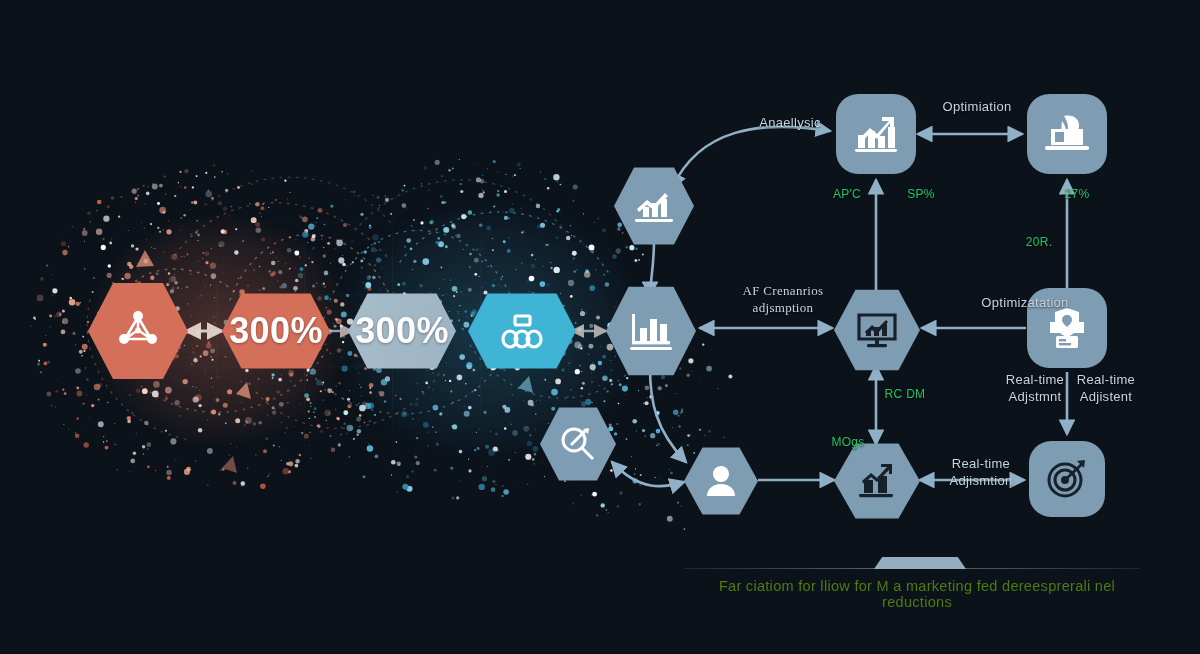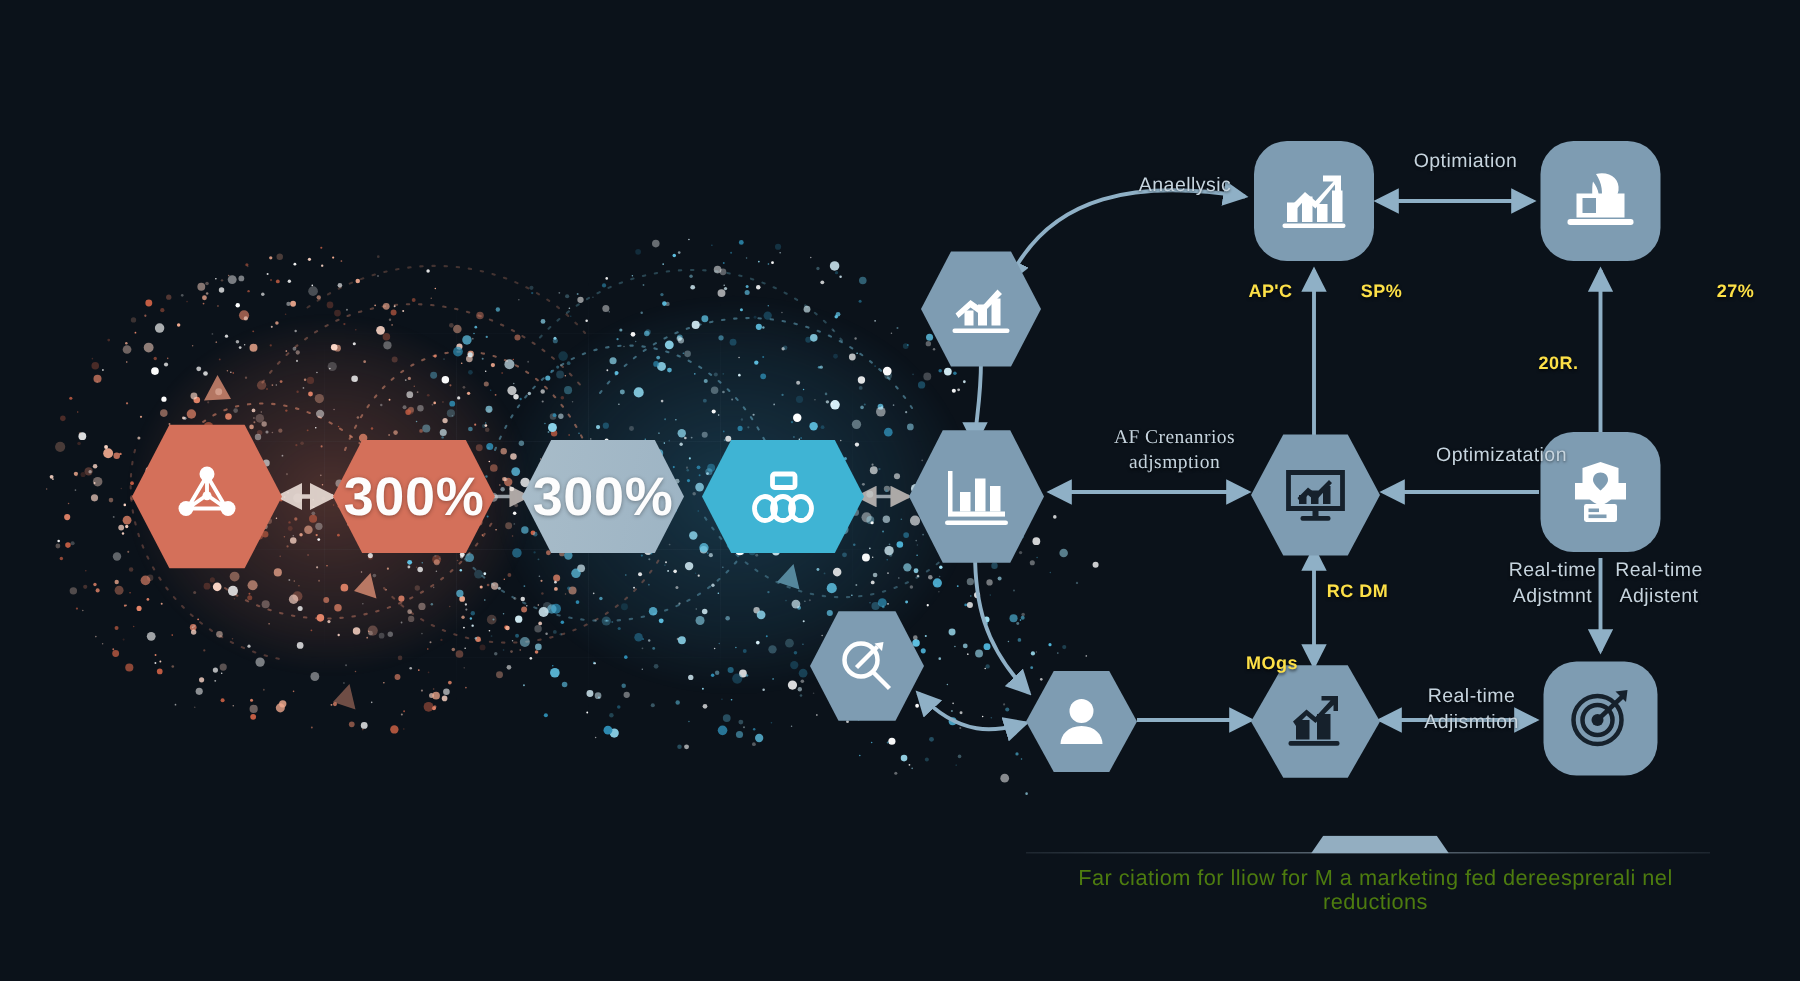--- a/index.html
+++ b/index.html
@@ -92,21 +92,21 @@
   .elabel {
     position: absolute;
     color: #c6d4de;
     font-size: 13px;
     line-height: 17px;
     text-align: center;
     letter-spacing: 0.3px;
     white-space: pre-line;
     text-shadow: 0 1px 2px rgba(0,0,0,0.6);
   }
-  .elabel.sm { font-size: 12px; color: #fde047; font-weight: bold; }
+  .elabel.sm { font-size: 12px; color: #22c55e; }
 
   
   #footer-rule {
     position: absolute;
     left: 684px; top: 568px;
     width: 456px; height: 1px;
     background: linear-gradient(to right, rgba(160,180,196,0.12), rgba(160,180,196,0.55), rgba(160,180,196,0.12));
   }
   #footer-tab {
     position: absolute;
@@ -1786,25 +1786,25 @@
       <path d="M32 4 L40 3 L39 11 z" fill="#16212c"></path>
     </svg>
   </div>
 
   <div class="elabel" style="left:735px; top:114px; width:110px;">Anaellysic</div>
   <div class="elabel" style="left:921px; top:98px; width:112px;">Optimiation</div>
 
   <div class="elabel sm" style="left:826px; top:186px; width:42px;">AP'C</div>
   <div class="elabel sm" style="left:900px; top:186px; width:42px;">SP%</div>
   <div class="elabel sm" style="left:1018px; top:186px; width:42px;margin-top:48px;">20R.</div>
-  <div class="elabel sm" style="left:1136px; top:186px; width:42px;">27%</div>
+  <div class="elabel sm" style="left:1056px; top:186px; width:42px;">27%</div>
 
   <div class="elabel" style="left:722px; top:282px; width:122px;font-family:Liberation Serif, serif;">AF Crenanrios
 adjsmption</div>
-  <div class="elabel" style="left:936px; top:294px; width:130px;">Optimizatation</div>
+  <div class="elabel" style="left:960px; top:294px; width:130px;">Optimizatation</div>
 
   <div class="elabel sm" style="left:824px; top:386px; width:48px;margin-top:48px;">MOgs</div>
   <div class="elabel sm" style="left:878px; top:386px; width:54px;">RC DM</div>
 
   <div class="elabel" style="left:1000px; top:371px; width:70px;">Real-time
 Adjstmnt</div>
   <div class="elabel" style="left:1068px; top:371px; width:76px;">Real-time
 Adjistent</div>
 
   <div class="elabel" style="left:926px; top:455px; width:110px;">Real-time

